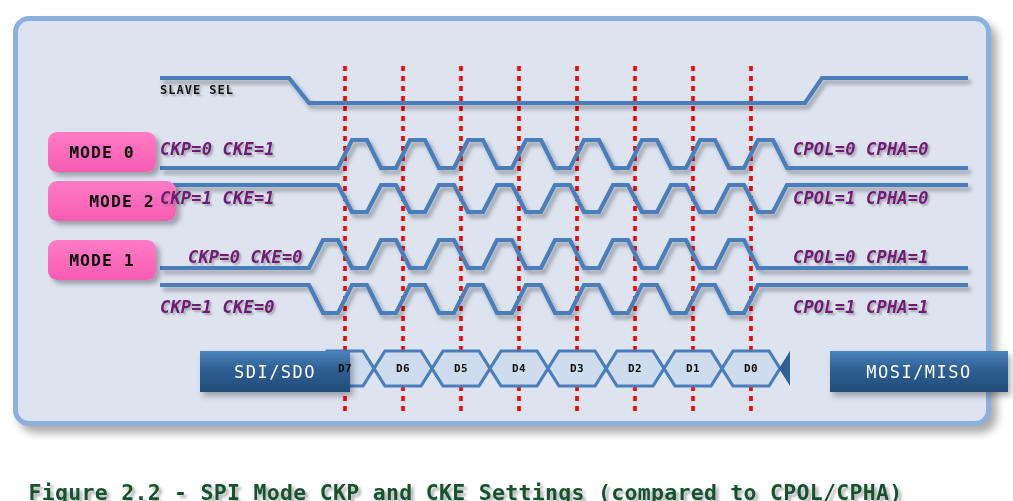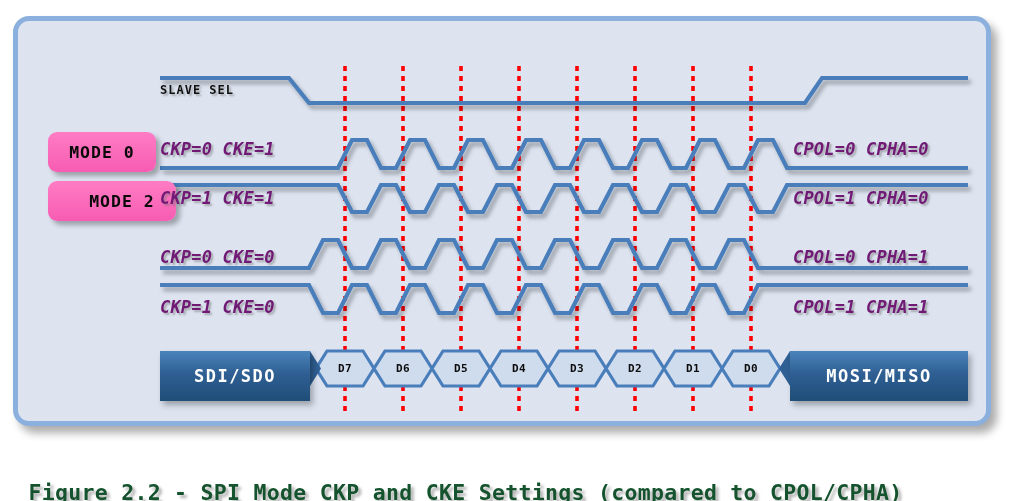--- a/index.html
+++ b/index.html
@@ -21,25 +21,25 @@
          font-size:16.5px;font-weight:bold;color:#0a0a0a;letter-spacing:1px;}
 
   .lbl{position:absolute;font-size:17px;font-weight:bold;color:#701a75;
        white-space:nowrap;letter-spacing:0.2px;
        text-shadow:2px 2px 2px rgba(120,120,120,0.55);font-style:italic;}
 
   .sel{position:absolute;font-size:12px;font-weight:bold;color:#101010;
        white-space:nowrap;letter-spacing:1px;
        text-shadow:2px 2px 2px rgba(120,120,120,0.55);}
 
-  .busblk{position:absolute;top:351px;height:50px;
+  .busblk{position:absolute;top:351px;height:41px;
           background:linear-gradient(#4a84bb,#2f5f93 45%,#1f4e79);
           display:flex;align-items:center;justify-content:center;
-          font-size:17px;font-weight:bold;color:#ffffff;letter-spacing:1.5px;
-          box-shadow:3px 4px 6px rgba(0,0,0,0.30);}
+          font-size:17px;font-weight:normal;color:#ffffff;letter-spacing:1.5px;
+          box-shadow:3px 4px 6px rgba(0,0,0,0.30);margin-left:40px;}
 
   .dseg{position:absolute;top:351px;height:35px;width:58px;
         display:flex;align-items:center;justify-content:center;
         font-size:11px;font-weight:bold;color:#0c0c0c;letter-spacing:0.5px;}
 
   .caption{position:absolute;left:0;top:447px;width:931px;text-align:center;
            font-size:21.5px;font-weight:bold;color:#14532d;letter-spacing:0.3px;
            text-shadow:3px 3px 3px rgba(150,150,150,0.75);margin-top:33px;}
 </style>
 </head>
@@ -86,24 +86,25 @@
         <path d="M 733 351 L 769 351 L 780 368.5 L 769 386 L 733 386 L 722 368.5 Z" fill="#cfdcee" stroke="#4a7ebb" stroke-width="3.2"></path>
         <path d="M 310 351 L 321 368.5 L 310 386 Z" fill="#2f5f93"></path>
         <path d="M 790 351 L 779 368.5 L 790 386 Z" fill="#2f5f93"></path>
       </g>
   </svg>
 
   <div class="sel" style="left:160px;top:83px;">SLAVE SEL</div>
 
   <div class="badge" style="left:48px;top:132px;">MODE 0</div>
   <div class="badge" style="left:48px;top:181px;padding-left:20px;">MODE 2</div>
+  <div class="badge" style="left:48px;top:240px;">MODE 1</div>
 
   <div class="lbl" style="left:160px;top:139px;">CKP=0 CKE=1</div>
   <div class="lbl" style="left:160px;top:188px;">CKP=1 CKE=1</div>
-  <div class="lbl" style="left:160px;top:247px;">CKP=0 CKE=0</div>
+  <div class="lbl" style="left:160px;top:247px;padding-left:28px;">CKP=0 CKE=0</div>
   <div class="lbl" style="left:160px;top:297px;">CKP=1 CKE=0</div>
 
   <div class="lbl" style="left:793px;top:139px;">CPOL=0 CPHA=0</div>
   <div class="lbl" style="left:793px;top:188px;">CPOL=1 CPHA=0</div>
   <div class="lbl" style="left:793px;top:247px;">CPOL=0 CPHA=1</div>
   <div class="lbl" style="left:793px;top:297px;">CPOL=1 CPHA=1</div>
 
   <div class="busblk" style="left:160px;width:150px;">SDI/SDO</div>
   <div class="busblk" style="left:790px;width:178px;">MOSI/MISO</div>
 

